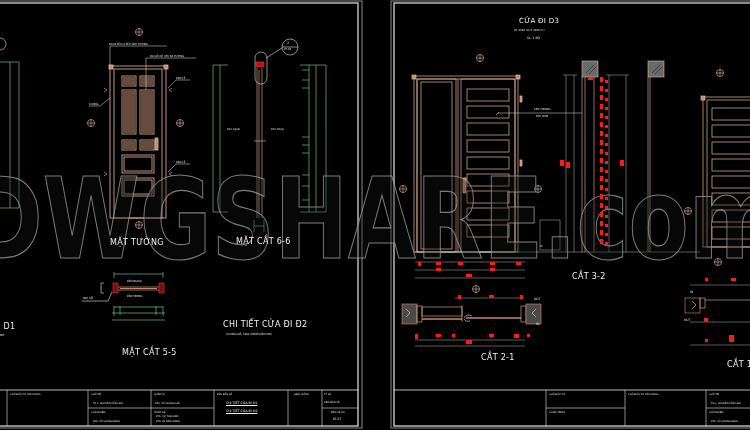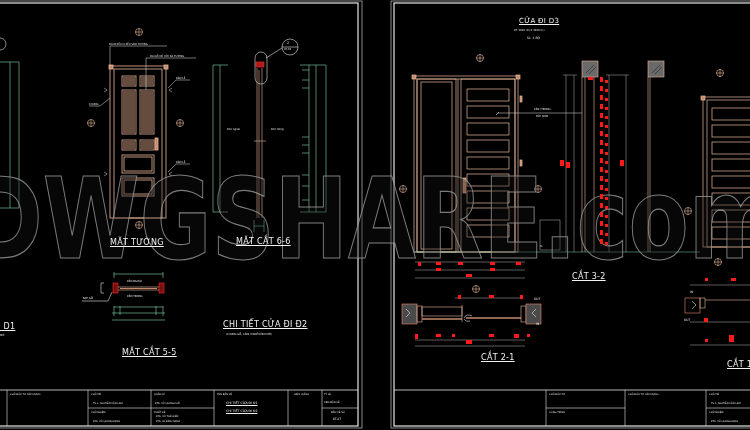--- a/index.html
+++ b/index.html
@@ -1,19 +1,19 @@
 <!DOCTYPE html>
 <html><head>
 <meta charset="utf-8">
 <style>
   html, body { margin:0; padding:0; background:#000; }
   body { width:750px; height:430px; overflow:hidden; position:relative; font-family:"DejaVu Sans", sans-serif; }
   #cad { position:absolute; left:0; top:0; width:750px; height:430px; }
   .lbl { position:absolute; color:#f2f2f2; white-space:nowrap; font-family:"DejaVu Sans", sans-serif; }
-  .title-big { font-size:8px; letter-spacing:0.3px;text-decoration:underline; }
+  .title-big { font-size:8px; letter-spacing:0.3px; }
   .tiny { font-size:2.6px; color:#e8e8e8; }
   .tb { font-size:2.5px; color:#e6e6e6; }
   .tb-u { font-size:3.2px; color:#f0f0f0; text-decoration:underline; }
   .dim-red { position:absolute; background:#ff1a1a; }
 </style>
 </head>
 <body>
 
 <svg id="cad" viewBox="0 0 750 430" xmlns="http://www.w3.org/2000/svg">
 

